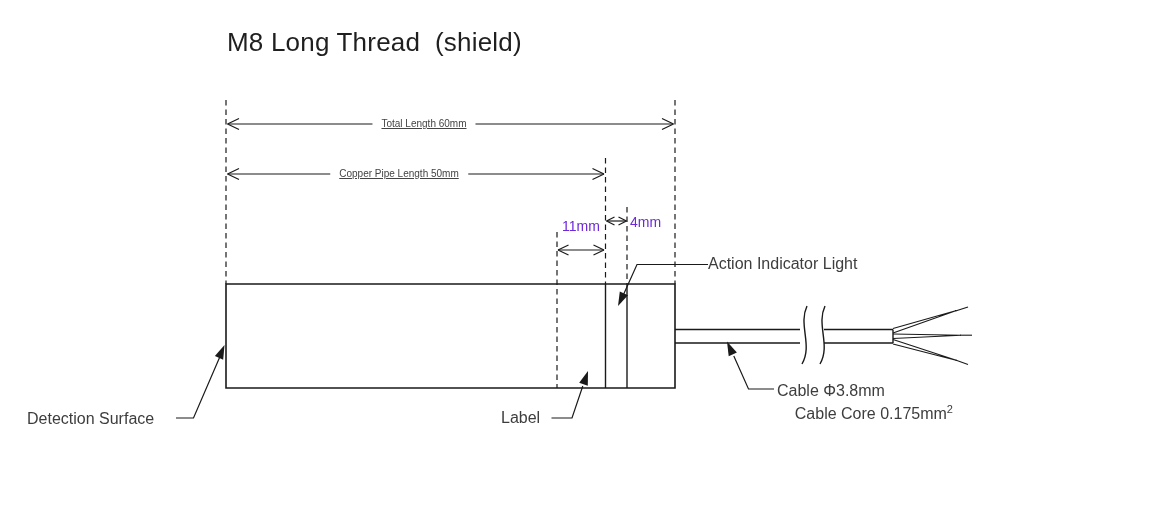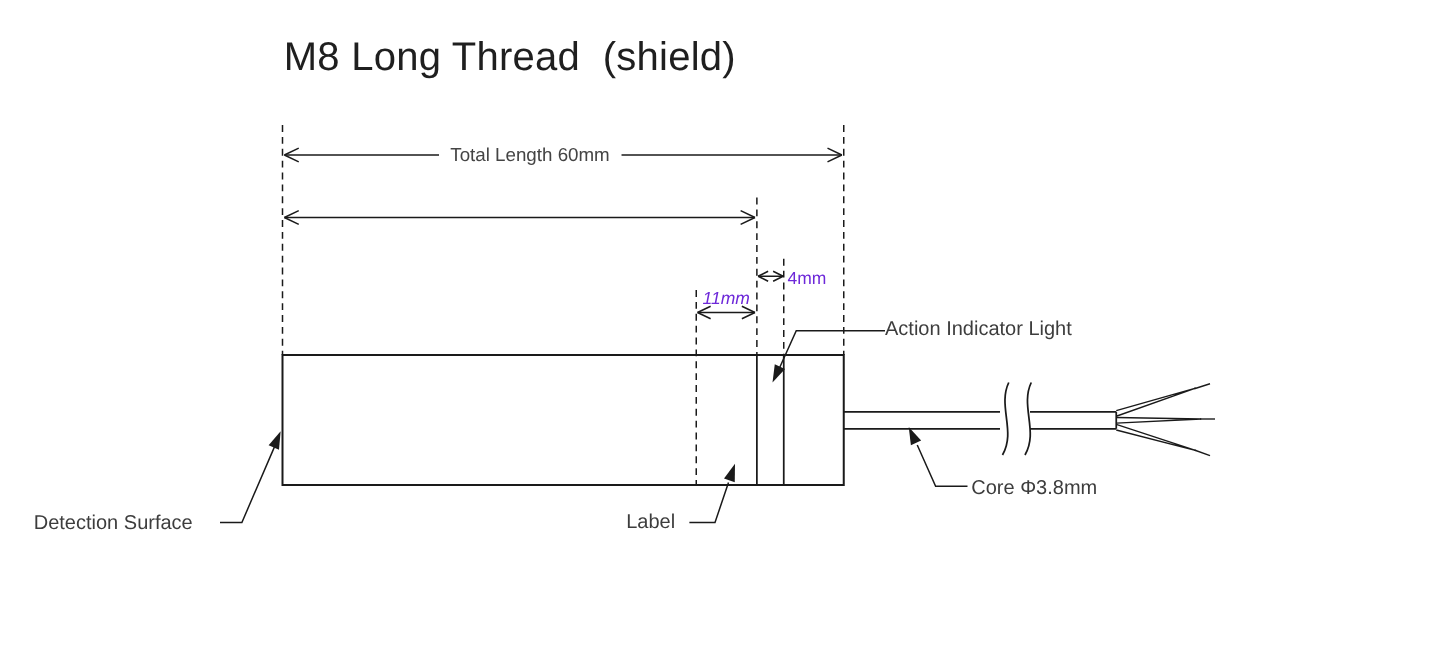--- a/index.html
+++ b/index.html
@@ -33,39 +33,40 @@
   .wire         { stroke-width: 1.1; }
 
   .txt {
     position: absolute;
     color: var(--text, #444444);
     white-space: pre;
     line-height: 1;
   }
   .title {
     left: 227px; top: 29px;
-    font-size: 32px;
+    font-size: 26px;
     font-weight: 500;
     color: #1f1f1f;
     letter-spacing: 0.2px;
   }
   .dim {
-    font-size: 15px;
+    font-size: 10px;
     transform: translate(-50%, -50%);
     background: var(--bg, #ffffff);
     padding: 0 9px;
+    text-decoration: underline;
   }
   .dim-total  { left: 424px; top: 124px; }
   .dim-copper { left: 399px; top: 174px; }
   .dim-small {
     font-size: 14px;
     color: #6d28d9;
     transform: translate(-50%, -50%);
   }
-  .dim-11 { left: 581px; top: 238px; font-style: italic; }
+  .dim-11 { left: 581px; top: 226px; }
   .dim-4  { left: 645px; top: 222px; transform: translateY(-50%); left: 630px; }
   .callout {
     font-size: 16px;
     transform: translateY(-50%);
     color: #3d3d3d;
   }
   .co-action    { left: 708px; top: 264px; text-align: center; }
   .co-detection { left: 27px;  top: 419px; text-align: right; }
   .co-label     { left: 501px; top: 418px; }
   .co-cable     { left: 777px; top: 391px; }
@@ -159,27 +160,31 @@
     <g>
       <path class="stroke" d="M774 389 H748.5 L733.8 356"></path>
       <path class="fillhead" d="M727 341.5 L736.9 352.4 L728.7 356.2 Z"></path>
     </g>
   </svg>
 
   <div class="txt title">M8 Long Thread  (shield)</div>
 
   <div class="txt dim dim-total">Total Length 60mm</div>
 
+  <div class="txt dim dim-copper">Copper Pipe Length 50mm</div>
 
   <div class="txt dim-small dim-11">11mm</div>
 
   <div class="txt dim-small dim-4">4mm</div>
 
   <div class="txt callout co-action">Action Indicator Light</div>
 
   <div class="txt callout co-detection">Detection Surface</div>
 
   <div class="txt callout co-label">Label</div>
 
-  <div class="txt callout co-cable">Core Φ3.8mm</div>
+  <div class="txt callout co-cable">Cable Φ3.8mm</div>
 
+  <div class="txt callout co-core">
+    <span>Cable Core 0.175mm</span><sup>2</sup>
+  </div>
 
 </div>
 
 </body></html>

